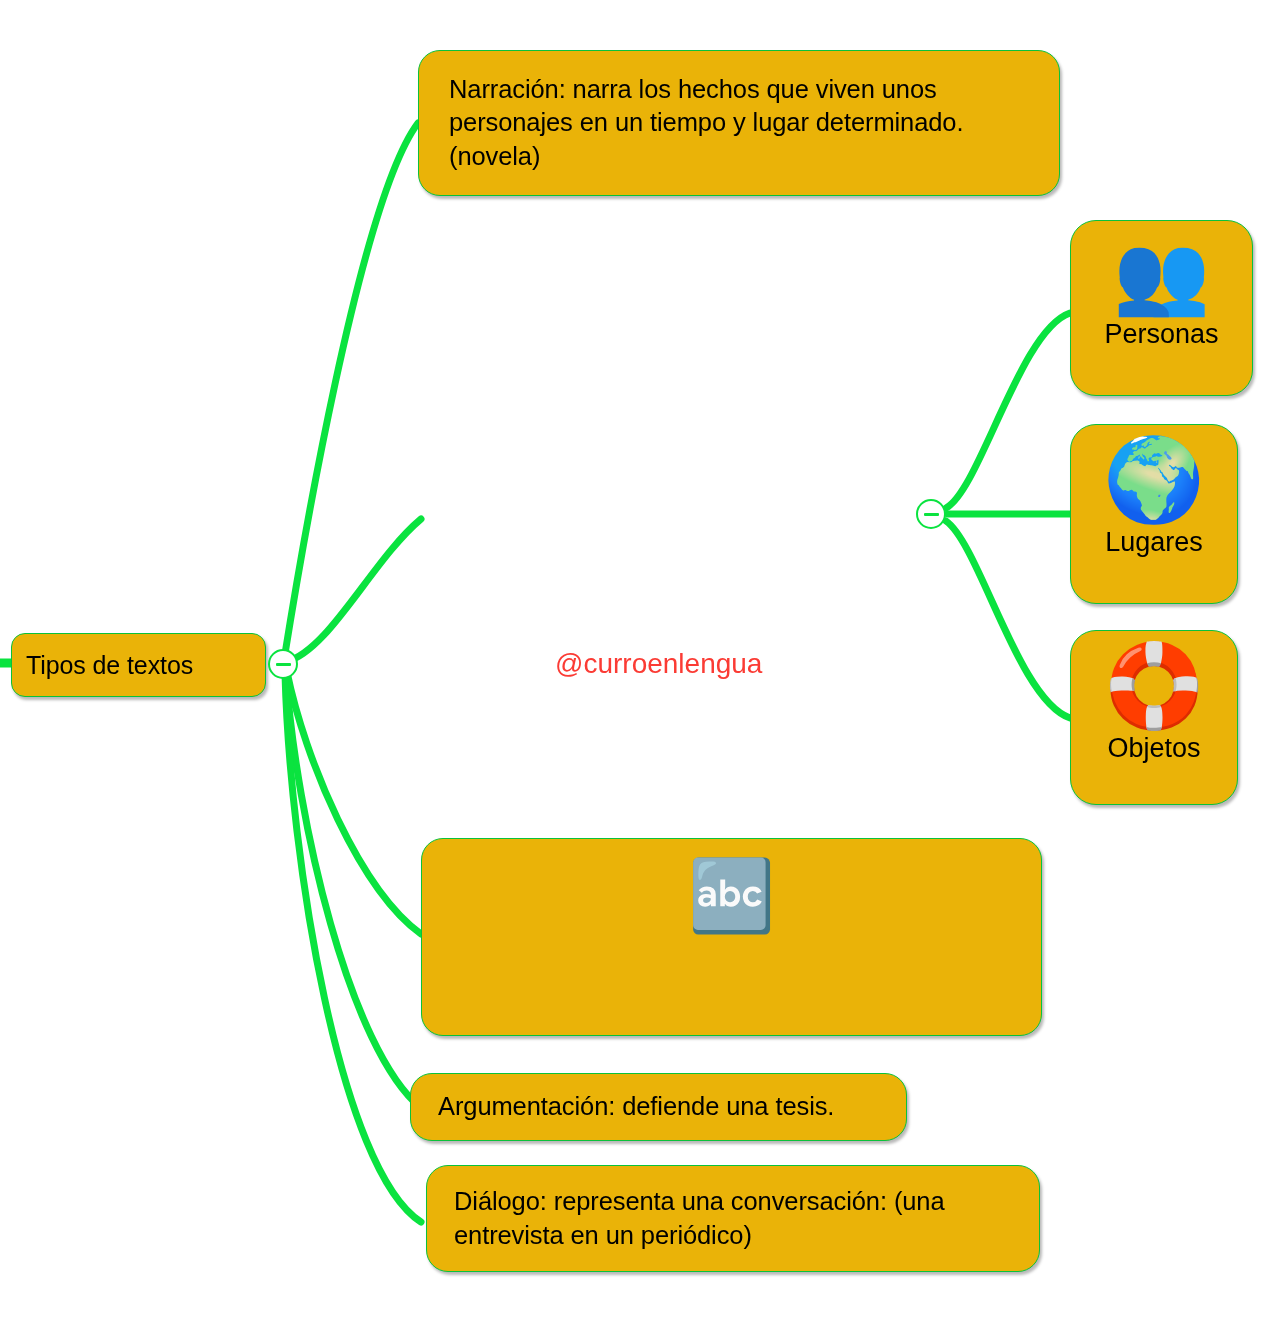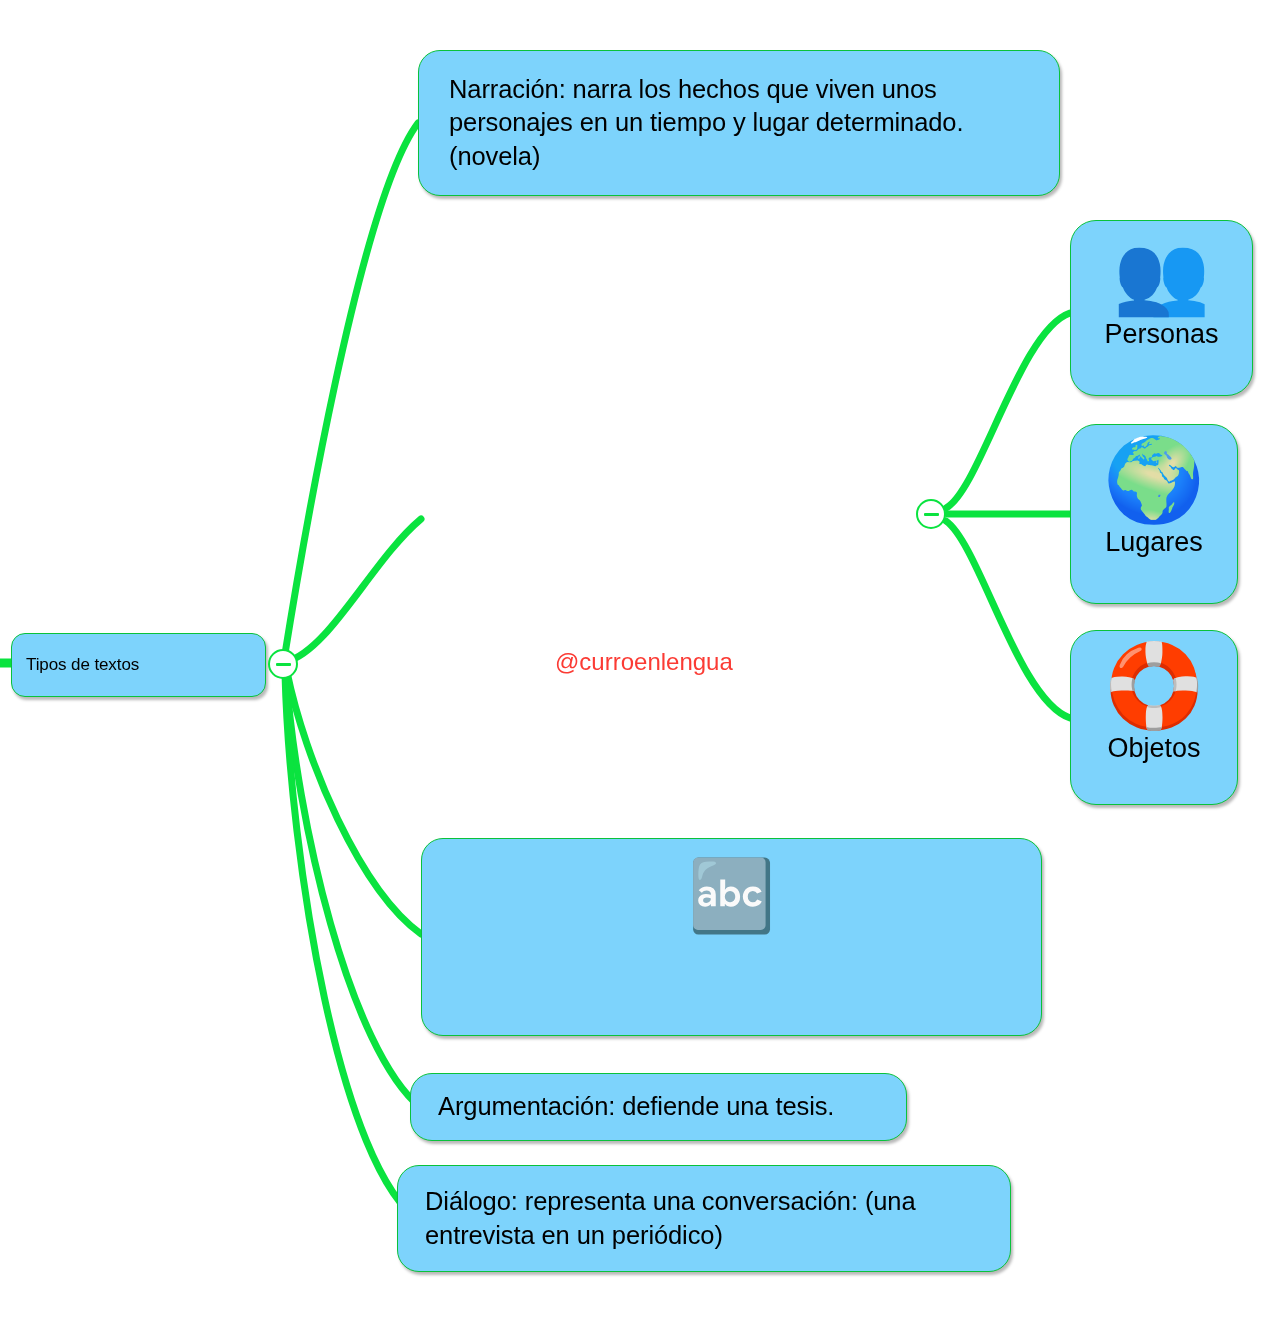--- a/index.html
+++ b/index.html
@@ -21,21 +21,21 @@
     position: absolute;
     left: 0;
     top: 0;
     width: 1282px;
     height: 1330px;
     pointer-events: none;
   }
   .node {
     position: absolute;
     box-sizing: border-box;
-    background: #7dd3fc;
+    background: #eab308;
     border: 1px solid #0ac23b;
     border-radius: 22px;
     box-shadow: 2px 3px 3px rgba(0,0,0,0.28);
     color: #000000;
     display: flex;
     flex-direction: column;
     justify-content: center;
   }
   .node-text {
     font-size: 25.5px;
@@ -46,21 +46,21 @@
   }
   
   #node-root {
     left: 11px;
     top: 633px;
     width: 255px;
     height: 64px;
     border-radius: 14px;
     padding: 0 14px;
   }
-  #node-root .node-text { font-size: 17px; }
+  #node-root .node-text { font-size: 25px; }
 
   
   #node-narracion {
     left: 418px;
     top: 50px;
     width: 642px;
     height: 146px;
     padding: 0 30px;
   }
   
@@ -88,21 +88,21 @@
   
   #node-argumentacion {
     left: 410px;
     top: 1073px;
     width: 497px;
     height: 68px;
     padding: 0 27px;
   }
   
   #node-dialogo {
-    left: 397px;
+    left: 426px;
     top: 1165px;
     width: 614px;
     height: 107px;
     padding: 8px 27px;
   }
   
   .leaf {
     align-items: center;
     justify-content: flex-start;
     border-radius: 26px;
@@ -127,21 +127,21 @@
   #node-personas .emoji { font-size: 78px; }
   #node-lugares  .emoji { font-size: 82px; }
   #node-objetos  .emoji { font-size: 82px; }
   #node-exposicion .emoji { font-size: 70px; }
 
   
   #watermark {
     position: absolute;
     left: 555px;
     top: 648px;
-    font-size: 24px;
+    font-size: 28px;
     color: #fb3b34;
     letter-spacing: 0px;
     white-space: nowrap;
   }
 
   
   .toggle {
     position: absolute;
     width: 30px;
     height: 30px;

